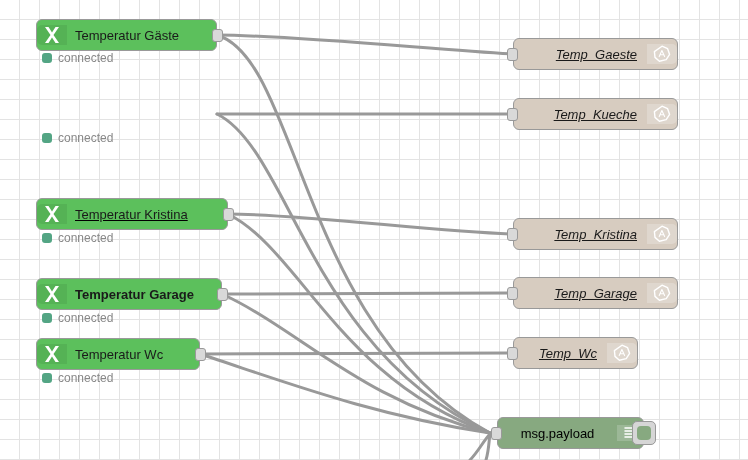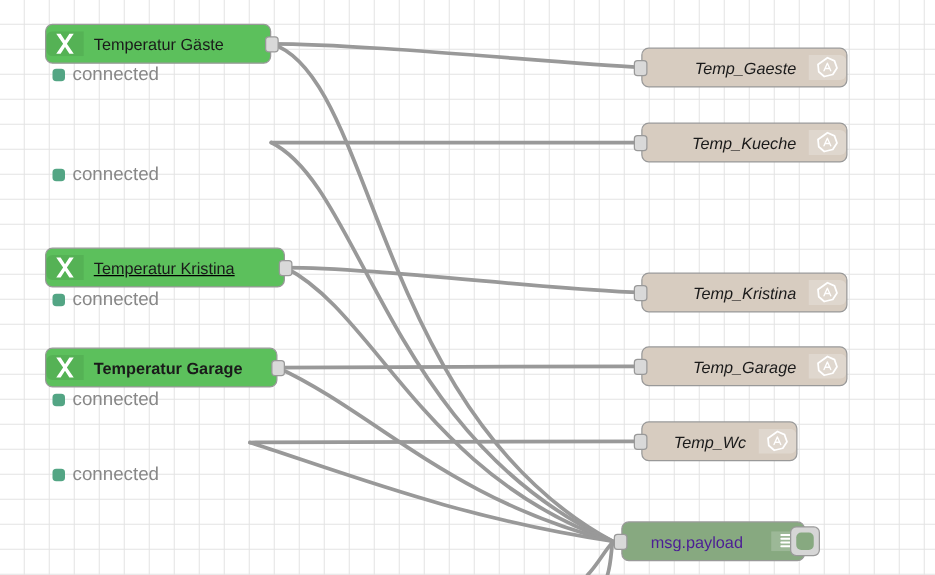--- a/index.html
+++ b/index.html
@@ -88,20 +88,21 @@
     flex: 1 1 auto;
     display: flex;
     align-items: center;
     justify-content: flex-end;
     padding-right: 10px;
     padding-left: 12px;
     font-size: 13px;
     font-style: italic;
     color: #1a1a1a;
     white-space: nowrap;
+    text-decoration: underline;
   }
   .node.mqtt .icon-cell {
     width: 30px;
     flex: 0 0 30px;
     background: rgba(255,255,255,0.22);
     display: flex;
     align-items: center;
     justify-content: center;
   }
 
@@ -109,21 +110,21 @@
   .node.debug {
     background: #87a980;
   }
   .node.debug .label {
     flex: 1 1 auto;
     display: flex;
     align-items: center;
     justify-content: center;
     padding: 0 12px;
     font-size: 13px;
-    color: #4c1d95;
+    color: #000000;
     white-space: nowrap;
   }
   .node.debug .icon-cell {
     width: 26px;
     flex: 0 0 26px;
     background: rgba(255,255,255,0.18);
     display: flex;
     align-items: center;
     justify-content: center;
   }
@@ -161,21 +162,21 @@
     top: 9px;
   }
   .port.out { right: -7px; }
   .port.in  { left: -7px; }
 
   
   .status {
     position: absolute;
     display: flex;
     align-items: center;
-    font-size: 15px;
+    font-size: 12px;
     color: #888888;
     white-space: nowrap;
     text-align: right;
   }
   .status .dot {
     width: 10px;
     height: 10px;
     border-radius: 3px;
     background: #53a584;
     margin-right: 6px;
@@ -251,20 +252,31 @@
       </div>
       <div class="label">Temperatur Garage</div>
     </div>
     <span class="port out"></span>
   </div>
   <div class="status" style="left:42px; top:311px;">
     <span class="dot"></span>
     <span>connected</span>
   </div>
 
+  <div class="node src" style="left:36px; top:338px; width:164px;">
+    <div class="node-body">
+      <div class="icon-cell">
+        <svg width="20" height="20" viewBox="0 0 20 20" aria-hidden="true">
+          <path d="M3 2 L8.5 10 L3 18 L6.5 18 L10 12.6 L13.5 18 L17 18 L11.5 10 L17 2 L13.5 2 L10 7.4 L6.5 2 Z" fill="#ffffff"></path>
+        </svg>
+      </div>
+      <div class="label">Temperatur Wc</div>
+    </div>
+    <span class="port out"></span>
+  </div>
   <div class="status" style="left:42px; top:371px;">
     <span class="dot"></span>
     <span>connected</span>
   </div>
 
   <div class="node mqtt" style="left:513px; top:38px; width:165px;">
     <div class="node-body">
       <div class="label">Temp_Gaeste</div>
       <div class="icon-cell">
         <svg width="20" height="20" viewBox="0 0 20 20" aria-hidden="true">

